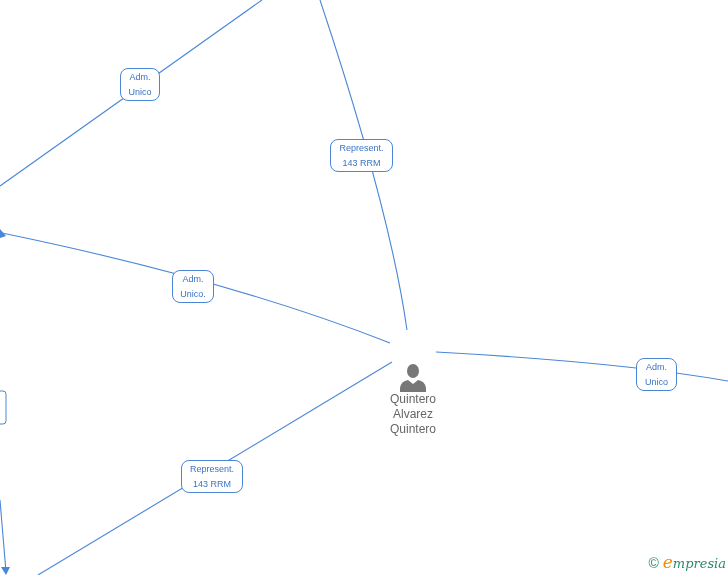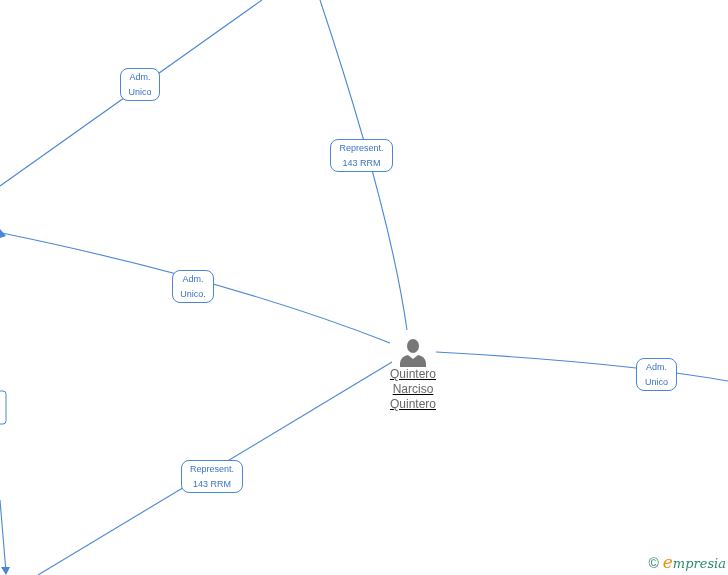--- a/index.html
+++ b/index.html
@@ -59,25 +59,25 @@
 </div>
 <div class="edge-label" style="left:636px;top:358px;width:41px;height:33px;">
   <span>Adm.</span>
   <span>Unico</span>
 </div>
 <div class="edge-label" style="left:181px;top:460px;width:62px;height:33px;">
   <span>Represent.</span>
   <span>143 RRM</span>
 </div>
 
-<div class="person-node" style="left:373px;top:337px;text-decoration:underline;">
+<div class="person-node" style="left:373px;top:362px;">
   <svg width="30" height="30" viewBox="0 0 30 30" style="display:block;margin:0 auto;">
     <ellipse cx="15" cy="9" rx="6" ry="7" fill="#777777"></ellipse>
     <path d="M2,30 L2,26 Q3,19 10,18 L15,22 L20,18 Q27,19 28,26 L28,30 Z" fill="#777777"></path>
   </svg>
   <div class="name">Quintero</div>
-  <div class="name">Narciso</div>
+  <div class="name">Alvarez</div>
   <div class="name">Quintero</div>
 </div>
 
 <div class="watermark">
   <span class="copy">©</span><span class="e">e</span><span class="rest">mpresia</span>
 </div>
 
 </body></html>

